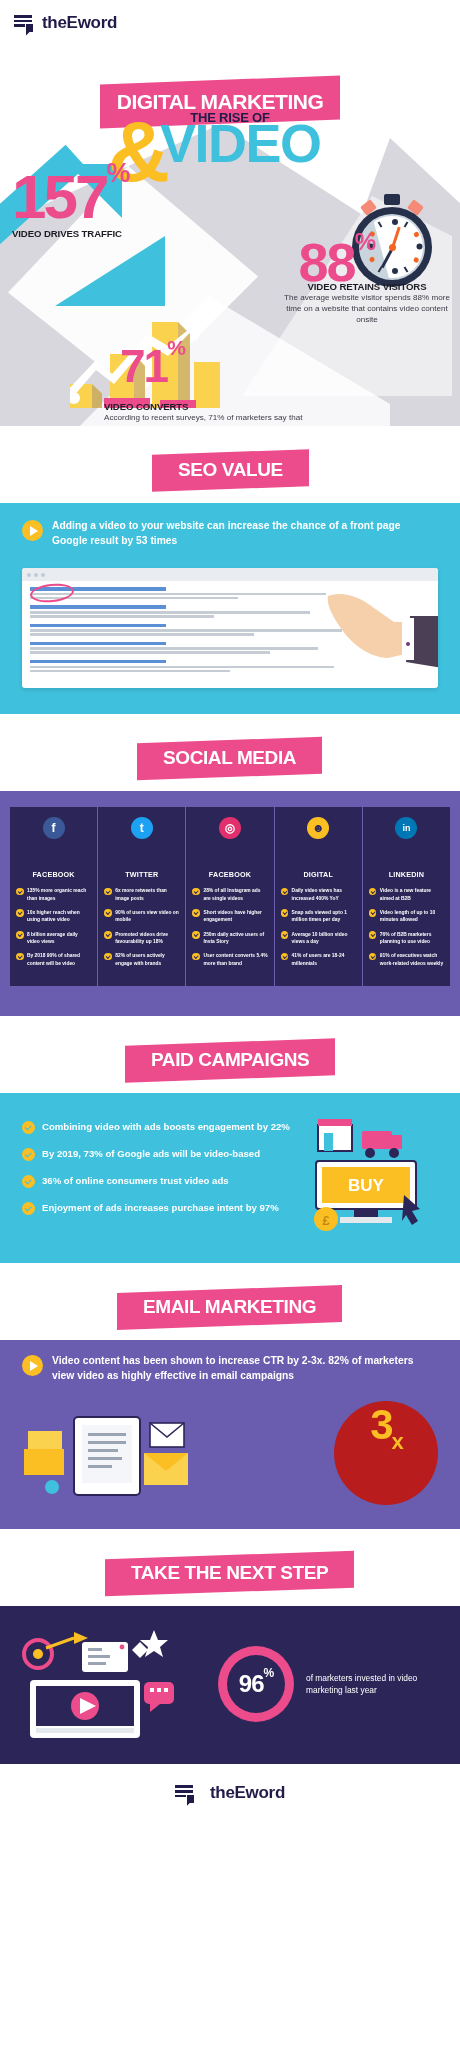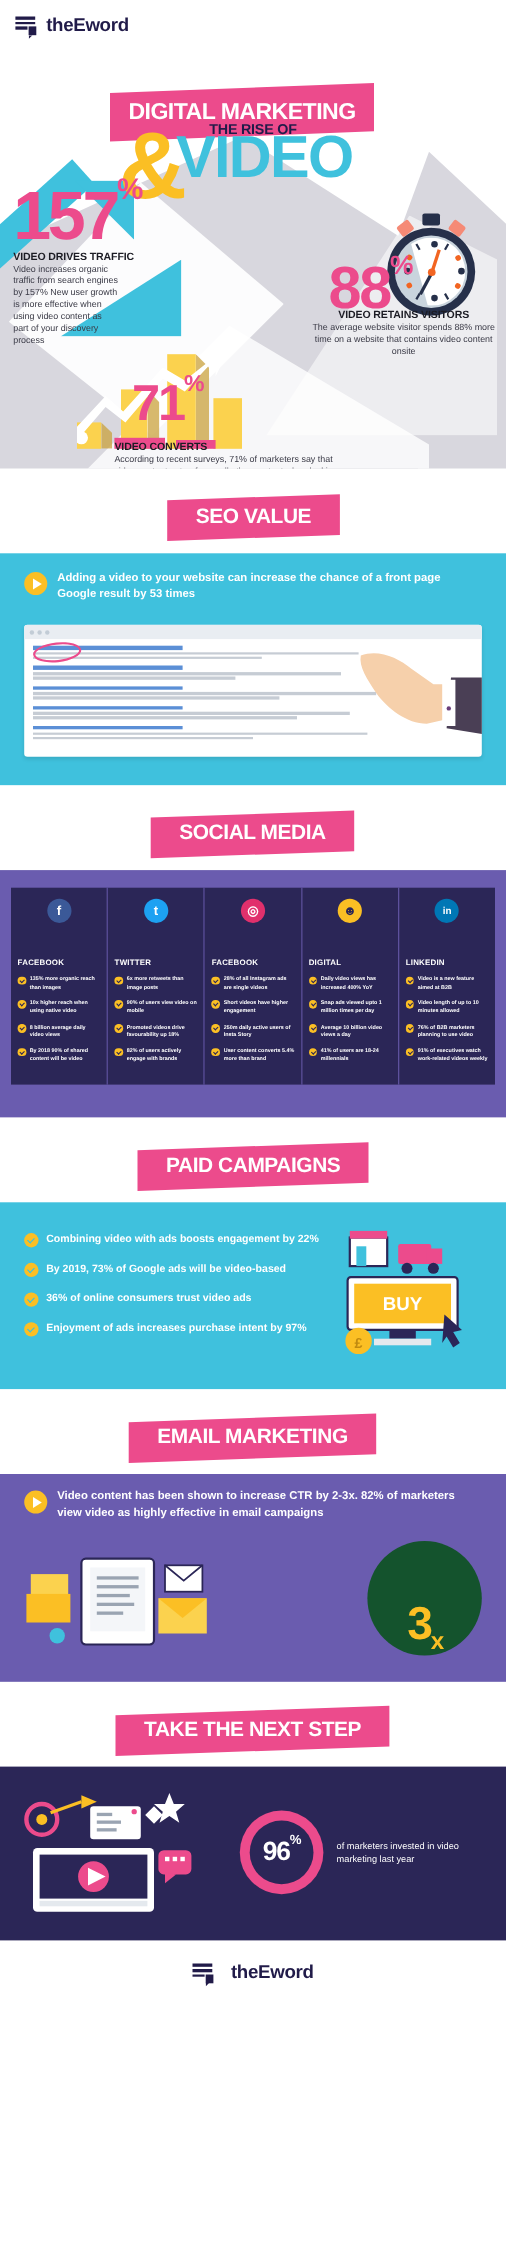--- a/index.html
+++ b/index.html
@@ -139,21 +139,21 @@
 
   
   .social { background: #6a5caf; padding: 16px 10px 30px; }
   .cards { display: flex; gap: 0; }
   .card { flex: 1 1 0; background: #2b2657; padding: 10px 6px 12px; position: relative;
      border-right: 1px solid #6a5caf; }
   .card:last-child { border-right: none; }
   .s-icon { width: 22px; height: 22px; border-radius: 50%; margin: 0 auto 6px; position: relative;
      display: flex; align-items: center; justify-content: center; color: #fff; font-size: 12px;
      font-weight: bold; }
-  .s-name { text-align: left; color: #fff; font-size: 7.2px; font-weight: bold; letter-spacing: .2px;
+  .s-name { text-align: center; color: #fff; font-size: 7.2px; font-weight: bold; letter-spacing: .2px;
      margin-bottom: 8px; margin-top: 31px; }
   .bullets li { list-style: none; display: flex; gap: 3.5px; margin-bottom: 7px; }
   .bullets .chk { flex: 0 0 auto; width: 7.5px; height: 7.5px; border-radius: 50%; background: #fbbf24;
      position: relative; margin-top: .5px; }
   .bullets .chk:after { content: ""; position: absolute; left: 2px; top: 2px; width: 3px; height: 1.6px;
      border-left: 1.1px solid #2b2657; border-bottom: 1.1px solid #2b2657; transform: rotate(-45deg); }
   .bullets .tx { color: #fff; font-size: 4.9px; font-weight: bold; line-height: 1.5; }
 
   
   .paid { background: #3fc1dd; padding: 16px 22px 24px; display: flex; gap: 10px; align-items: center; }
@@ -163,22 +163,22 @@
      position: relative; margin-top: 1px; }
   .paid-list .chk:after { content: ""; position: absolute; left: 3.4px; top: 3.6px; width: 5px; height: 2.6px;
      border-left: 1.7px solid #3fc1dd; border-bottom: 1.7px solid #3fc1dd; transform: rotate(-45deg); }
   .paid-list .tx { color: #fff; font-size: 9.6px; font-weight: bold; line-height: 1.4; }
   .paid-art { flex: 0 0 138px; height: 130px; position: relative; }
 
   
   .email { background: #6a5caf; padding: 14px 22px 24px; }
   .email-row { display: flex; align-items: center; gap: 10px; margin-top: 18px; }
   .email-art { flex: 1 1 auto; height: 104px; position: relative; }
-  .circle-3x { flex: 0 0 auto; width: 104px; height: 104px; border-radius: 50%; background: #14532d;
-     display: flex; align-items: flex-end; justify-content: center; }
+  .circle-3x { flex: 0 0 auto; width: 104px; height: 104px; border-radius: 50%; background: #b91c1c;
+     display: flex; align-items: flex-start; justify-content: center; }
   .circle-3x b { color: #fbbf24; font-size: 42px; font-weight: bold; letter-spacing: -2px; }
   .circle-3x b sub { font-size: 22px; bottom: 0; position: relative; }
 
   
   .next { background: #2b2657; padding: 18px 16px 20px; display: flex; align-items: center; gap: 12px;
      position: relative; }
   .next-art { flex: 0 0 190px; height: 120px; position: relative; }
   .ring { flex: 0 0 auto; width: 76px; height: 76px; border-radius: 50%; background: #ec4b8c;
      display: flex; align-items: center; justify-content: center; position: relative; }
   .ring:before { content: ""; position: absolute; inset: 9px; border-radius: 50%; background: #2b2657; }
@@ -225,21 +225,20 @@
     </div>
     <div class="amp">&amp;</div>
     <div class="video-word">VIDEO</div>
     <div class="rise-of">THE RISE OF</div>
 
     <div class="stat-157">
       <div class="big">
         <span>157</span><sup>%</sup>
       </div>
       <div class="cap-h">VIDEO DRIVES TRAFFIC</div>
-      <div class="cap-p" style="width:96px">Video increases organic traffic from search engines by 157% New user growth is more effective when using video content as part of your discovery process</div>
     </div>
 
     <div class="stopwatch">
       <div class="sw-l"></div>
         <div class="sw-r"></div>
         <div class="sw-top"></div>
       <div class="sw-face">
         <div class="sw-inner">
           <div class="sw-inner2"></div>
           <div class="sw-dot dark" style="transform:rotate(0deg)"></div>

